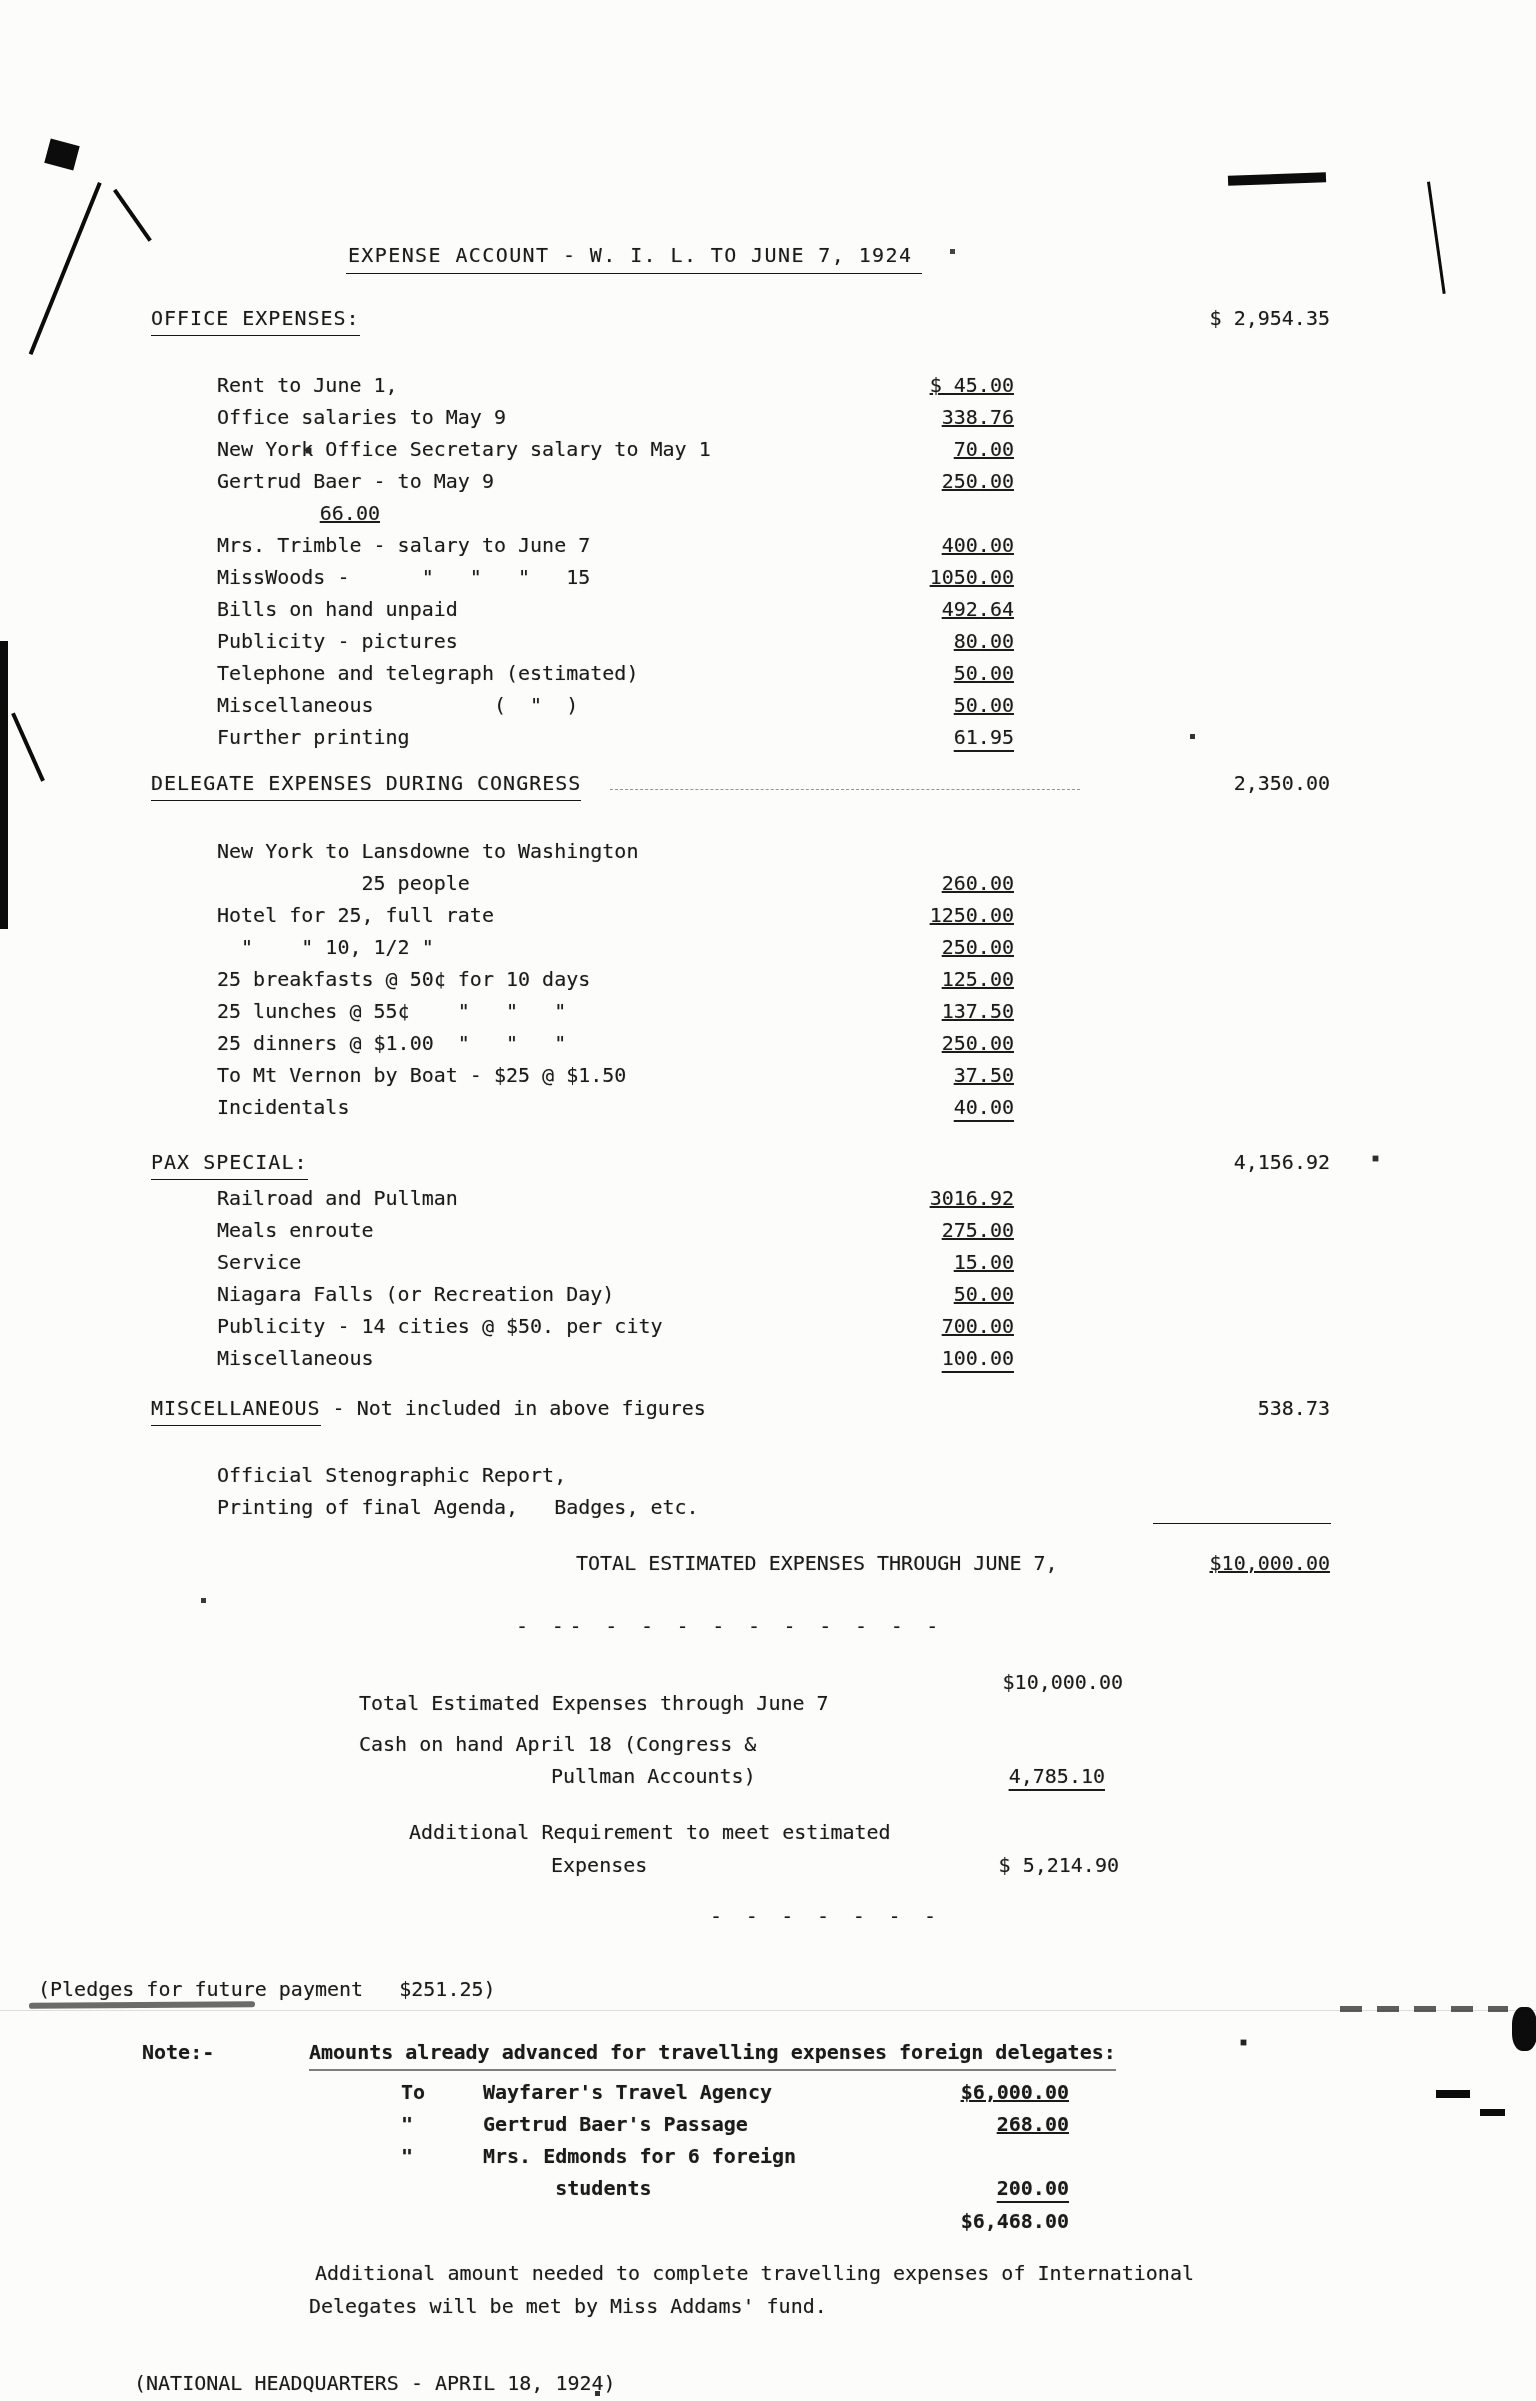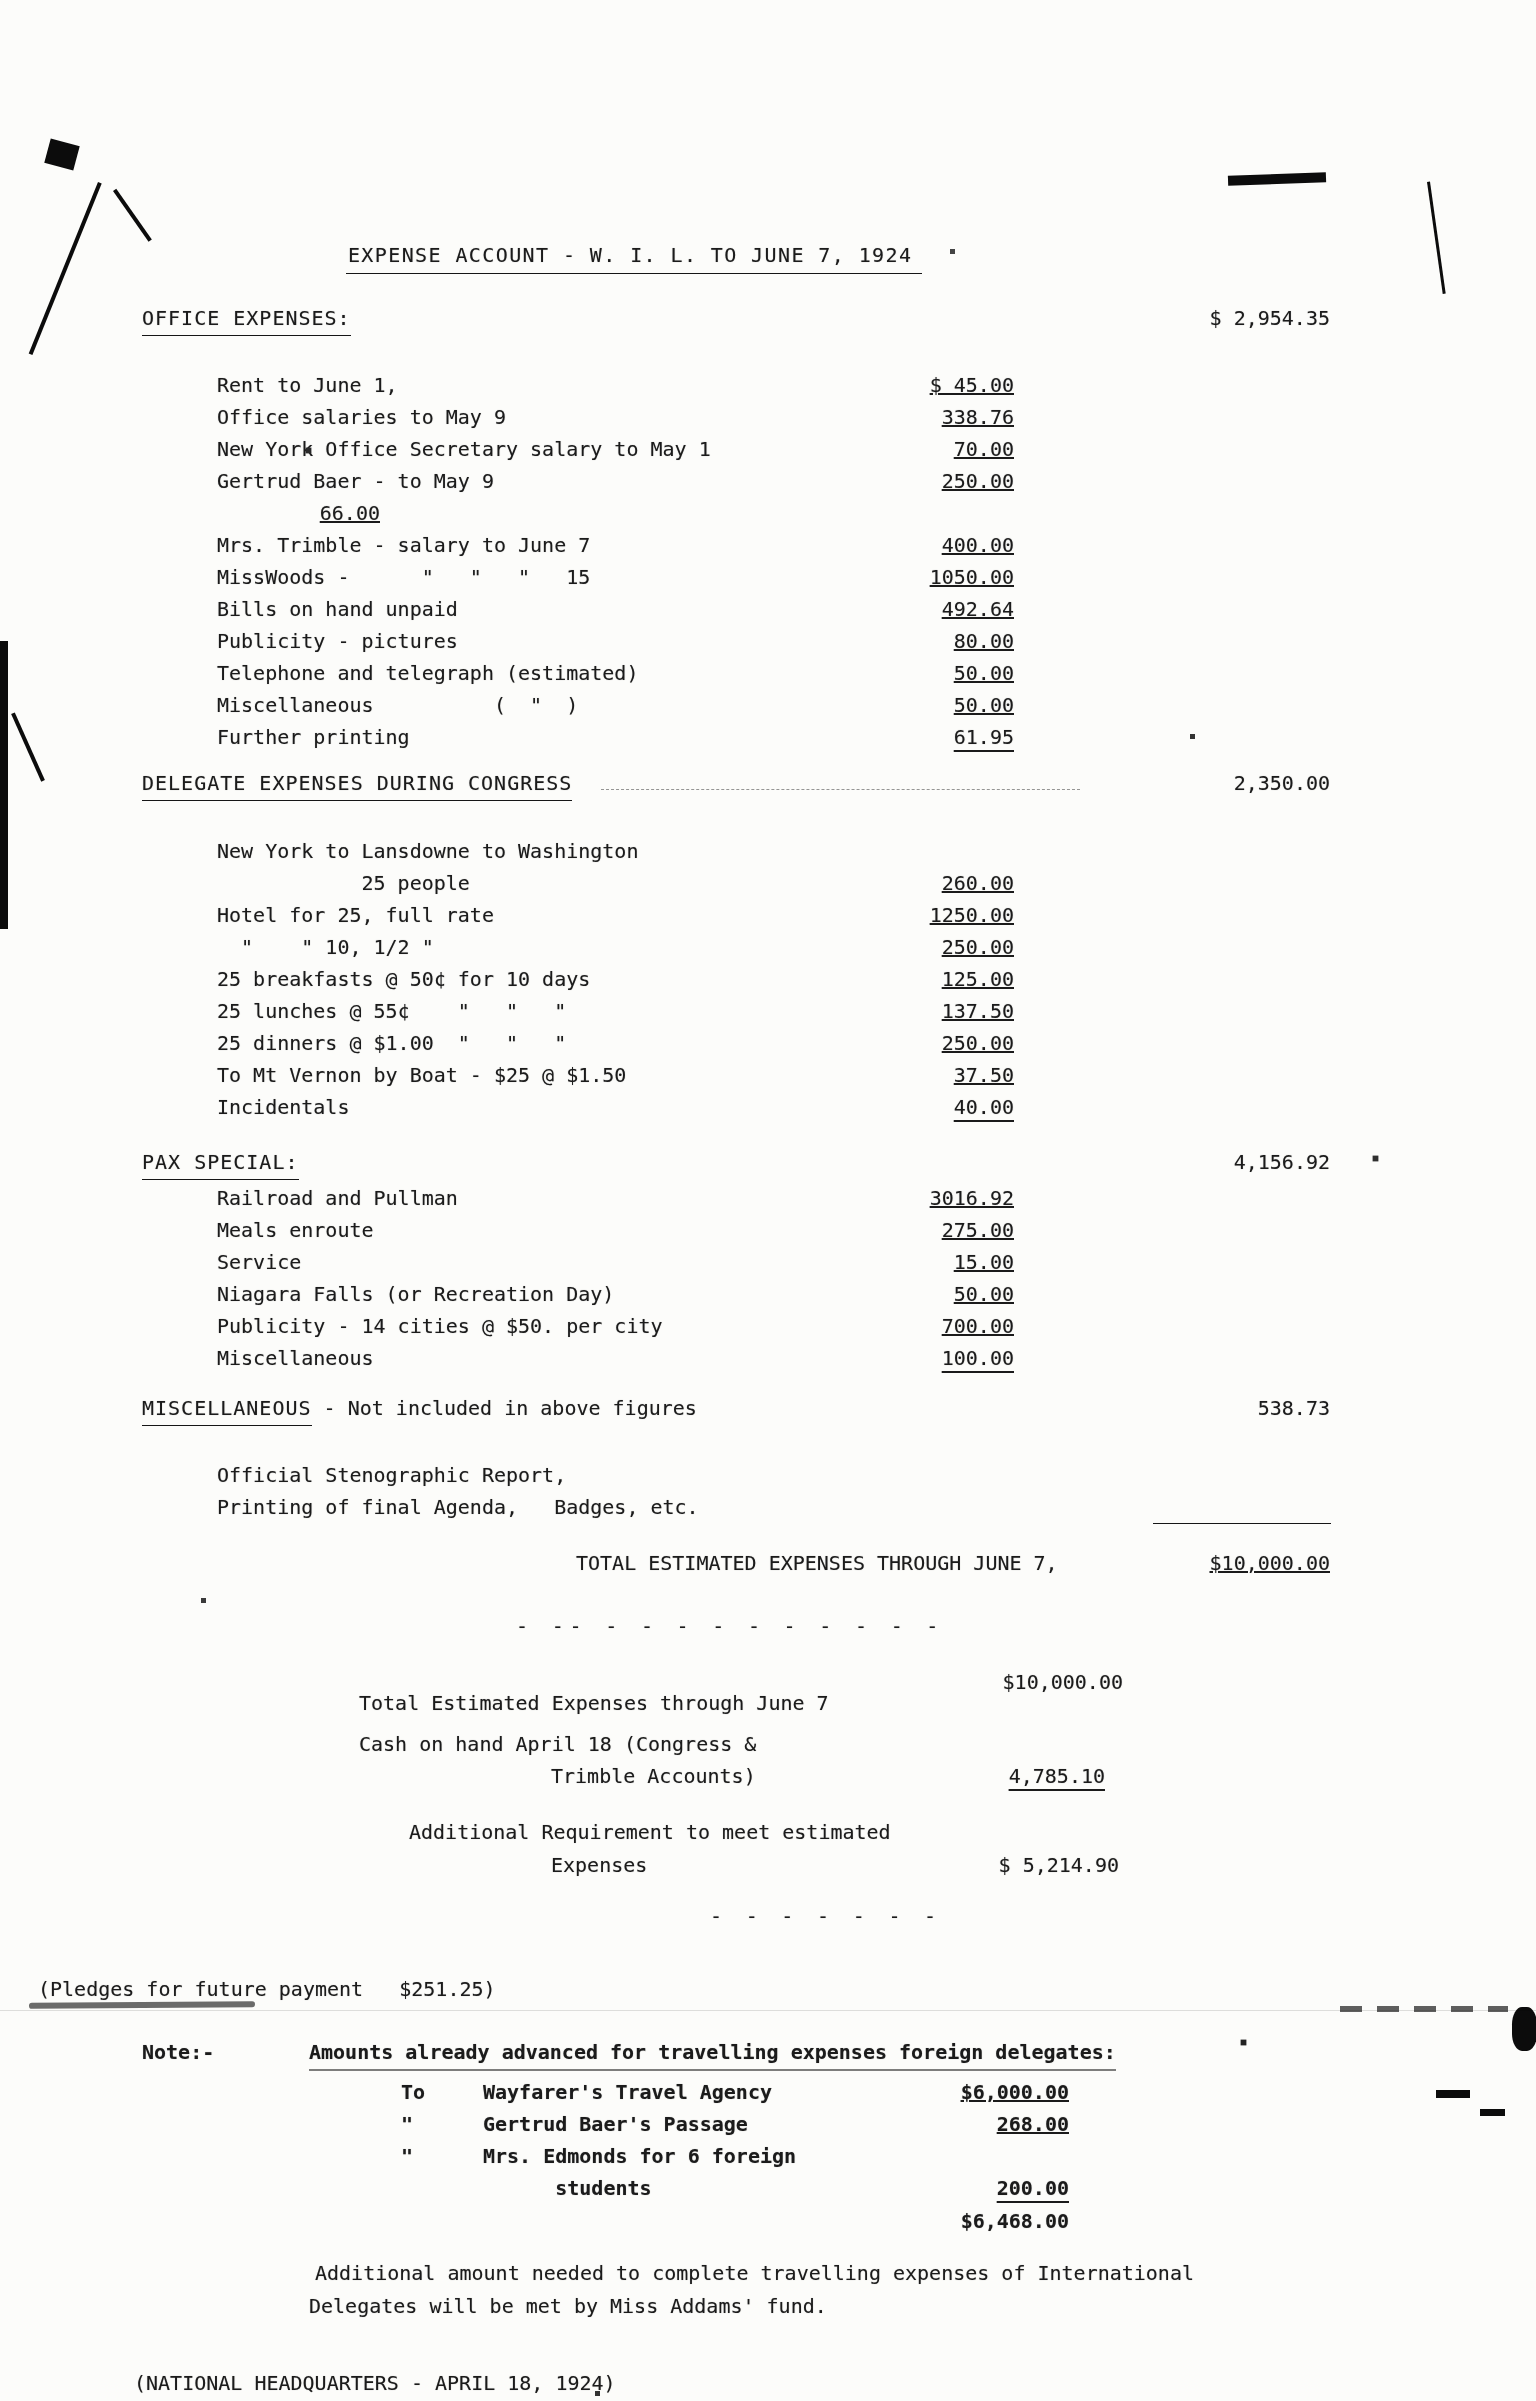--- a/index.html
+++ b/index.html
@@ -6,21 +6,21 @@
   .page{
     position:relative;width:1537px;height:2613px;overflow:hidden;
     background:#fcfcfa;
     font-family:"DejaVu Sans Mono","Liberation Mono",monospace;
     font-size:20px;line-height:32px;color:#1b1b1b;
     text-shadow:0 0 1px rgba(15,15,15,.35);
   }
   [data-bind]{white-space:pre;}
   .line{position:absolute;}
   .hdr-row{position:absolute;left:142px;width:1188px;display:flex;align-items:baseline;}
-  .hdr{border-bottom:1.9px solid #161616;padding-bottom:1px;letter-spacing:1px;}
+  .hdr{border-bottom:1.9px solid #161616;padding-bottom:1px;letter-spacing:1px;margin-left:9px;}
   .leader{flex:1;}
   .leader.dashed{border-bottom:1.4px dashed rgba(25,25,25,.45);margin:0 24px 7.7px 29px;}
   .sect-total{width:226px;text-align:right;}
   .items{position:absolute;left:217px;width:797px;}
   .row{display:flex;align-items:baseline;}
   .lbl{flex:1;}
   .amt{width:163px;text-align:right;text-decoration:underline;}
   .u-amt{text-decoration:underline;text-decoration-thickness:1.9px;text-underline-offset:5.8px;}
   .bold{font-weight:bold;}
   .right360{width:173px;text-align:right;display:inline-block;}
@@ -209,21 +209,21 @@
     <span class="lbl" data-bind="grand_total.label">TOTAL ESTIMATED EXPENSES THROUGH JUNE 7,</span>
     <span class="amt" data-bind="grand_total.amount">$10,000.00</span>
   </div>
 
   <div class="line sep" style="left:516px;top:1610px;" data-bind="separator1">- -- - - - - - - - - - -</div>
 
   <div class="line" style="left:359px;top:1666px;margin-top:21px;" data-bind="summary.line1_label">Total Estimated Expenses through June 7</div>
   <div class="line right360" style="left:950px;top:1666px;" data-bind="summary.line1_amount">$10,000.00</div>
 
   <div class="line" style="left:359px;top:1728px;" data-bind="summary.cash_label1">Cash on hand April 18 (Congress &amp;</div>
-  <div class="line" style="left:551px;top:1760px;" data-bind="summary.cash_label2">Trimble Accounts)</div>
+  <div class="line" style="left:551px;top:1760px;" data-bind="summary.cash_label2">Pullman Accounts)</div>
   <div class="line right360 u-amt" style="left:932px;top:1760px;text-decoration:underline;" data-bind="summary.cash_amount">4,785.10</div>
 
   <div class="line" style="left:409px;top:1816px;" data-bind="summary.req_label1">Additional Requirement to meet estimated</div>
   <div class="line" style="left:551px;top:1849px;" data-bind="summary.req_label2">Expenses</div>
   <div class="line right360" style="left:946px;top:1849px;" data-bind="summary.req_amount">$ 5,214.90</div>
 
   <div class="line sep" style="left:710px;top:1900px;" data-bind="separator2">- - - - - - -</div>
 
   <div class="line" style="left:38px;top:1973px;" data-bind="pledges">(Pledges for future payment   $251.25)</div>
 

